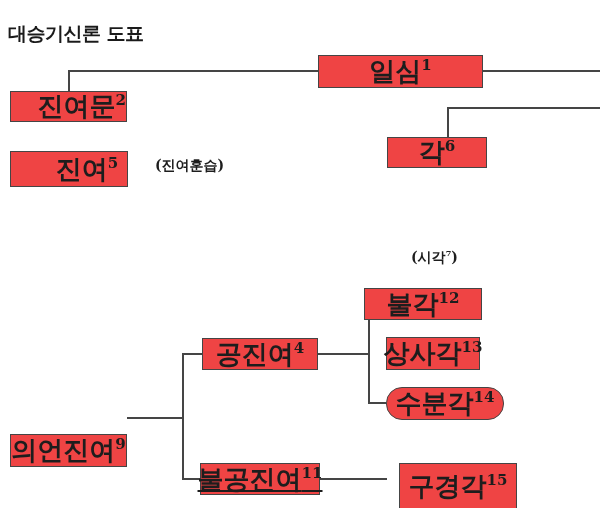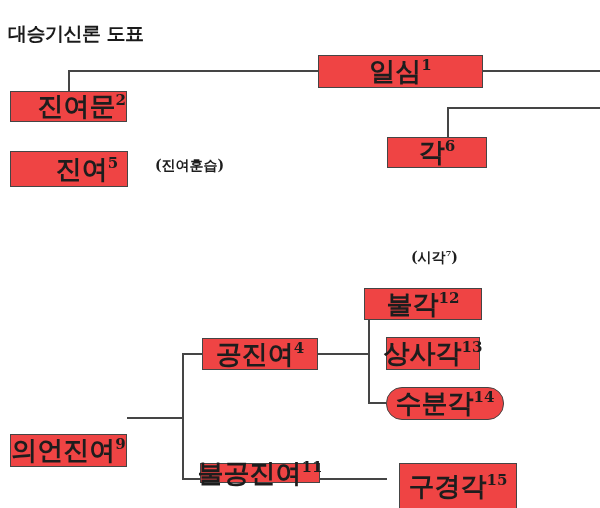--- a/index.html
+++ b/index.html
@@ -92,21 +92,21 @@
   </div>
 
   <div class="node" style="left:10px;  top:402px; width:117px; height:33px;margin-top:32px;">
     <span><span>의언진여</span><sup>9</sup></span>
   </div>
 
   <div class="node" style="left:202px; top:338px; width:116px; height:32px;">
     <span><span>공진여</span><sup>4</sup></span>
   </div>
 
-  <div class="node" style="left:200px; top:463px; width:120px; height:20px;">
+  <div class="node" style="left:200px; top:463px; width:120px; height:32px;text-decoration:underline;">
     <span><span>불공진여</span><sup>11</sup></span>
   </div>
 
   <div class="node" style="left:364px; top:288px; width:118px; height:32px;">
     <span><span>불각</span><sup>12</sup></span>
   </div>
 
   <div class="node" style="left:386px; top:337px; width:94px; height:33px;">
     <span><span>상사각</span><sup>13</sup></span>
   </div>

